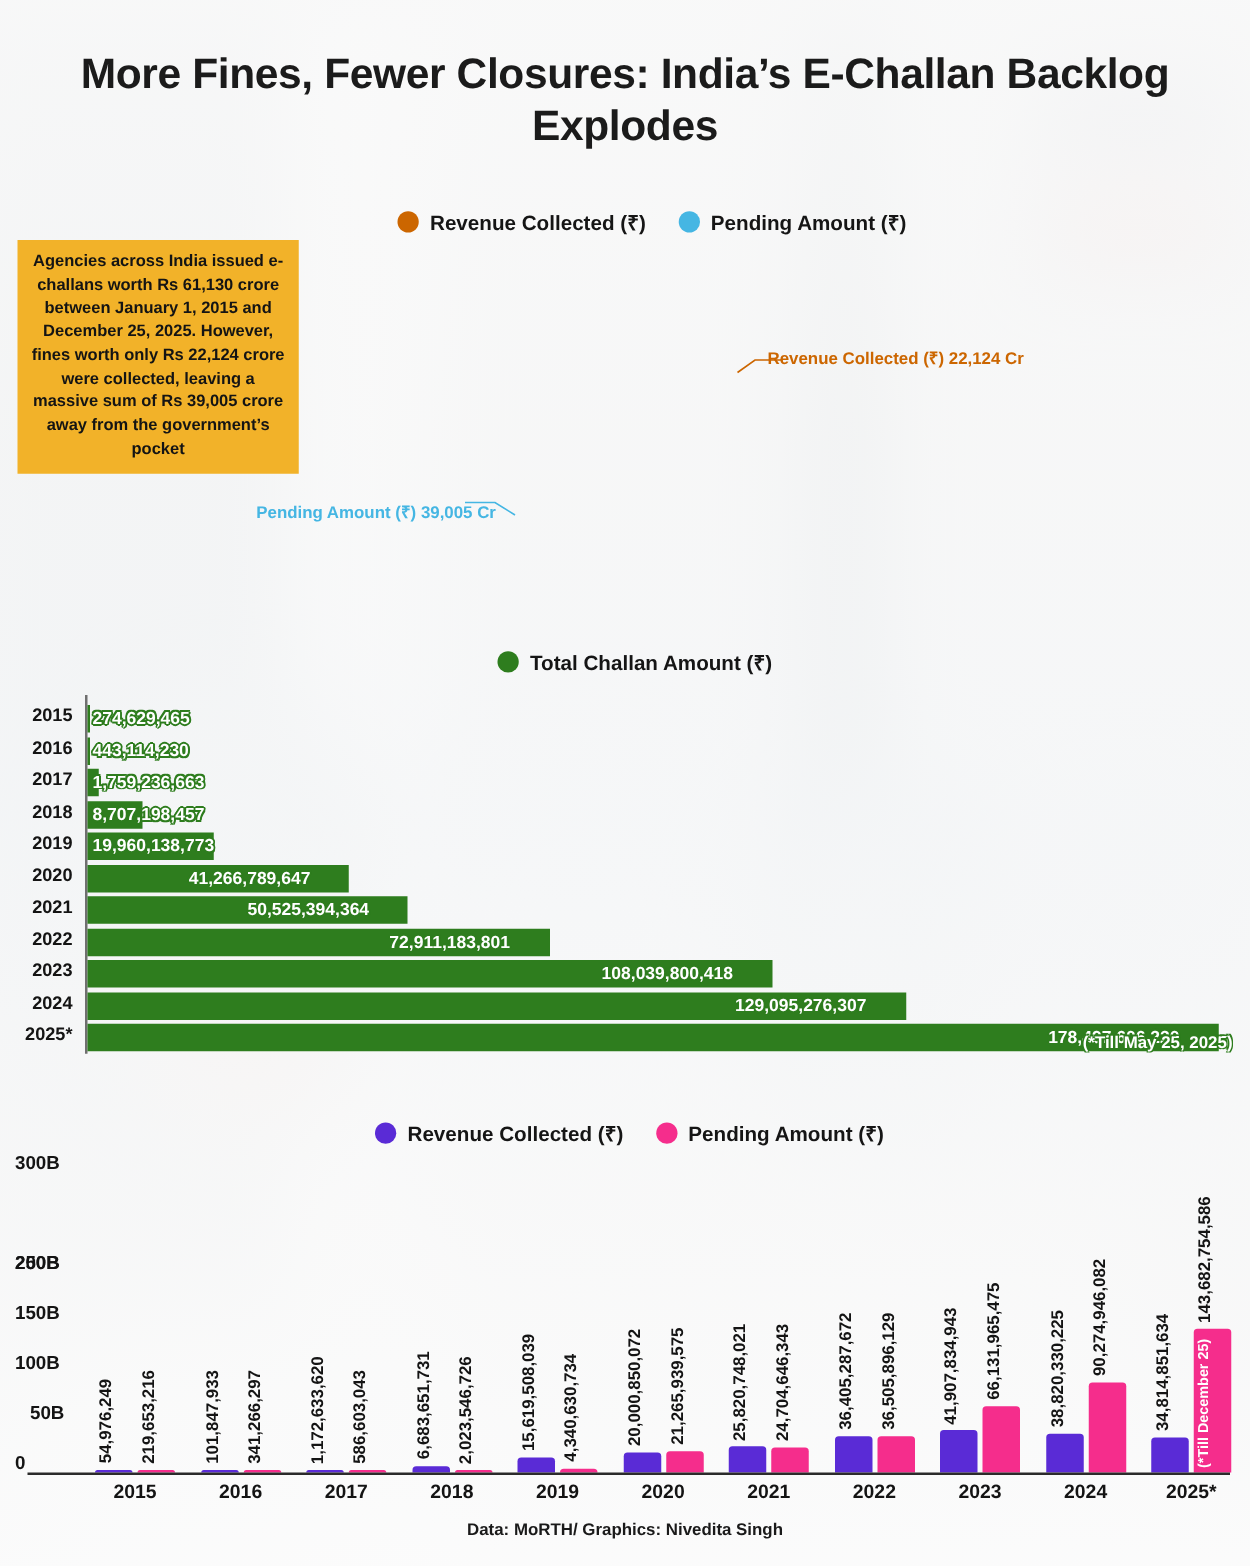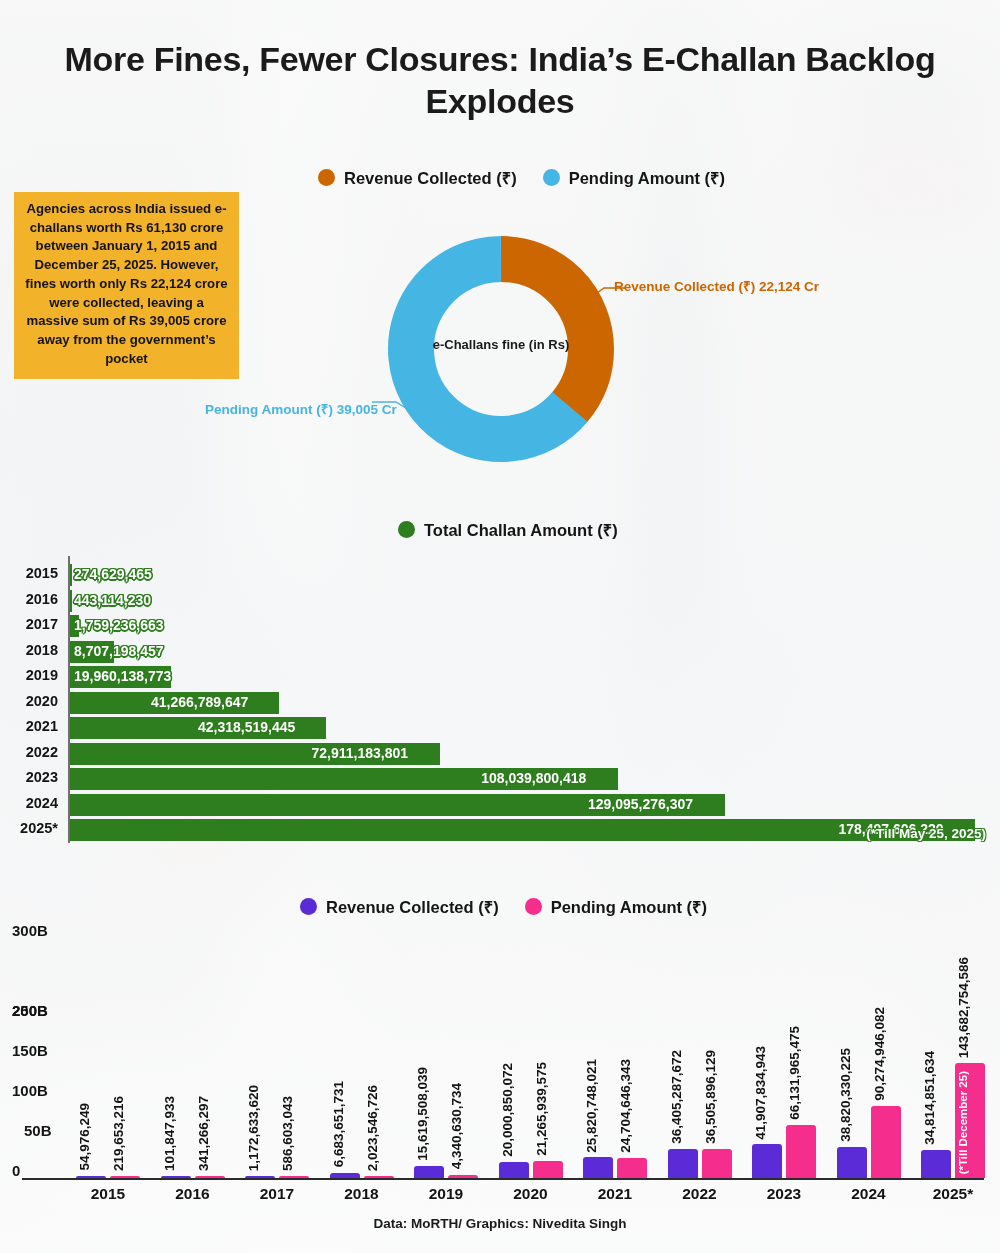--- a/index.html
+++ b/index.html
@@ -138,29 +138,20 @@
     <div class="item">
       <span class="dot" style="background:#cc6600"></span>
       <span class="lab">Revenue Collected (₹)</span>
     </div>
     <div class="item">
       <span class="dot" style="background:#45b6e3"></span>
       <span class="lab">Pending Amount (₹)</span>
     </div>
   </div>
 
-  <div id="donut-wrap">
-    <svg viewBox="0 0 240 240" width="240" height="240">
-      <g transform="translate(120,120)">
-        <circle r="90" fill="none" stroke="#cc6600" stroke-width="46" stroke-dasharray="204.5 361.1" transform="rotate(-90)"></circle>
-        <circle r="90" fill="none" stroke="#45b6e3" stroke-width="46" stroke-dasharray="360.6 205.0" transform="rotate(40)"></circle>
-      </g>
-    </svg>
-    <div id="donut-center-label">e-Challans fine (in Rs)</div>
-  </div>
   <svg class="leader" style="left:588px;top:286px;width:40px;height:14px;" width="40" height="14">
     <path d="M2,12 L16,2 L38,2" stroke="#cc6600" stroke-width="1.3" fill="none"></path>
   </svg>
   <svg class="leader" style="left:370px;top:398px;width:44px;height:16px;" width="44" height="16">
     <path d="M42,14 L26,4 L2,4" stroke="#45b6e3" stroke-width="1.3" fill="none"></path>
   </svg>
   <div class="donut-ann" id="ann-rev">Revenue Collected (₹) 22,124 Cr</div>
   <div class="donut-ann" id="ann-pen">Pending Amount (₹) 39,005 Cr</div>
 
   <div class="legend" id="green-legend">
@@ -199,21 +190,21 @@
           <div class="val" style="left: 74px;">19,960,138,773</div>
         </div>
         <div class="hrow" style="top: 135.5px;">
           <div class="yr">2020</div>
           <div class="bar" style="width: 209.227px; background: rgb(46, 125, 30);"></div>
           <div class="val" style="left: 151.027px;">41,266,789,647</div>
         </div>
         <div class="hrow" style="top: 161px;">
           <div class="yr">2021</div>
           <div class="bar" style="width: 256.169px; background: rgb(46, 125, 30);"></div>
-          <div class="val" style="left: 197.969px;">42,318,519,445</div>
+          <div class="val" style="left: 197.969px;">50,525,394,364</div>
         </div>
         <div class="hrow" style="top: 186.5px;">
           <div class="yr">2022</div>
           <div class="bar" style="width: 369.667px; background: rgb(46, 125, 30);"></div>
           <div class="val" style="left: 311.467px;">72,911,183,801</div>
         </div>
         <div class="hrow" style="top: 212px;">
           <div class="yr">2023</div>
           <div class="bar" style="width: 547.772px; background: rgb(46, 125, 30);"></div>
           <div class="val" style="left: 481.272px;">108,039,800,418</div>

